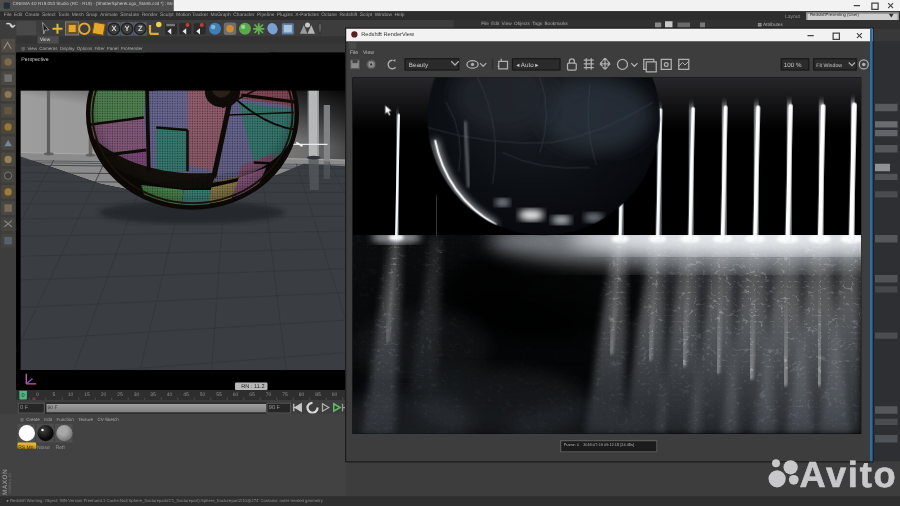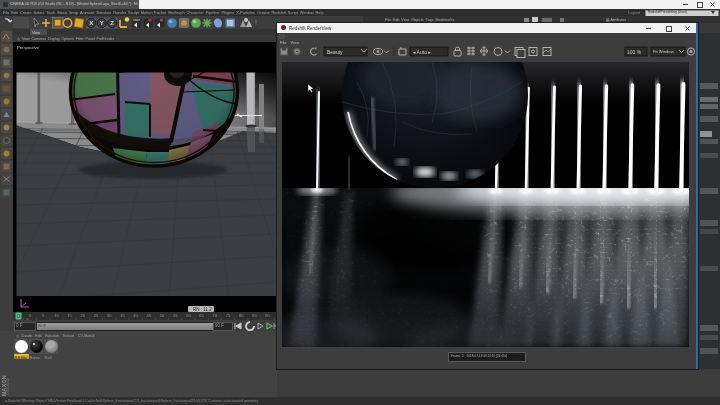--- a/index.html
+++ b/index.html
@@ -624,14 +624,25 @@
   <path d="M26,22 L26,29.5 L27.8,27.8 L29.2,30.6 L30.5,29.8 L29.2,27.2 L31.5,26.8 Z" fill="#fff" stroke="#000" stroke-width="0.4"></path>
   </svg>
   </div>
 
   <div class="abs" style="left:171px;top:329px;width:76px;height:8px;background:#1c1c1c;border:0.5px solid #5a5a5a;"></div>
   <div class="abs" style="left:173.5px;top:330.5px;color:#b5b5b5;font-size:5px;white-space:nowrap;transform:scale(0.62);transform-origin:0 0;">Frame: 0 2018-07-19  09:12:15  [24.45s]</div>
 
   <div class="abs" style="left:419px;top:0;width:2px;height:346px;background:#2d6ca5;"></div>
 </div>
 
+<div class="abs" id="avito" style="left:608px;top:362px;width:112px;height:43px;">
+<svg width="112" height="43" viewBox="0 0 112 43">
+  <g fill="#c8c8ca">
+    <circle cx="12.8" cy="8.5" r="3.2"></circle>
+    <circle cx="24.5" cy="11.8" r="5.7"></circle>
+    <circle cx="13.7" cy="21" r="6.9"></circle>
+    <circle cx="27" cy="21.8" r="3.9"></circle>
+    <text x="31.5" y="27.5" font-family="Liberation Sans" font-weight="bold" font-size="29" letter-spacing="1.4" stroke="#c8c8ca" stroke-width="0.5">Avito</text>
+  </g>
+</svg>
+</div>
 
 </div>
 
 </body></html>

